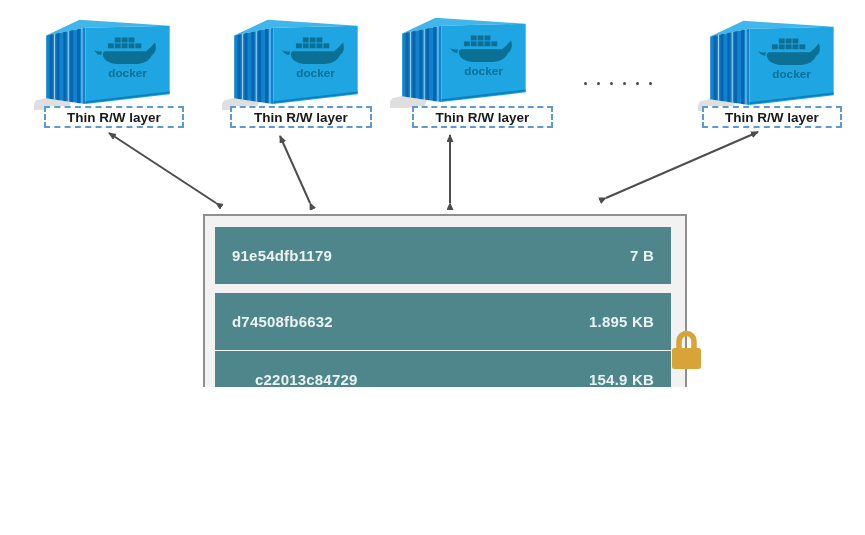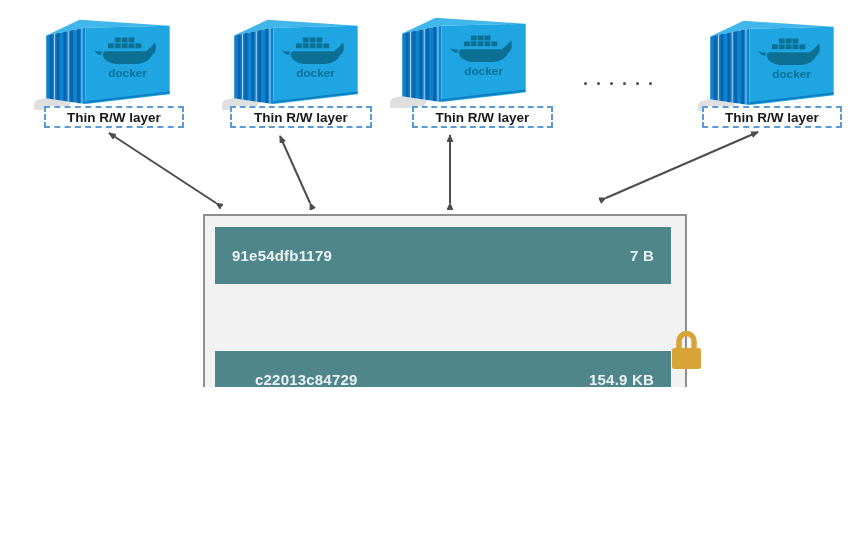--- a/index.html
+++ b/index.html
@@ -132,20 +132,24 @@
       <line x1="450" y1="203" x2="450" y2="135" marker-start="url(#ah)" marker-end="url(#ah)"></line>
       <line x1="606" y1="198" x2="758" y2="132" marker-start="url(#ah)" marker-end="url(#ah)"></line>
     </g>
   </svg>
 
   <div class="image-box">
     <div class="layer-bar bar-0">
       <span class="layer-id">91e54dfb1179</span>
       <span class="layer-size">7 B</span>
     </div>
+    <div class="layer-bar bar-1">
+      <span class="layer-id">d74508fb6632</span>
+      <span class="layer-size">1.895 KB</span>
+    </div>
     <div class="layer-bar bar-2">
       <span class="layer-id">c22013c84729</span>
       <span class="layer-size">154.9 KB</span>
     </div>
   </div>
 
   <svg class="lock" width="34" height="46" viewBox="0 0 34 46">
     <path d="M10,22 v-8 a7.5,7.5 0 0 1 15,0 v8" stroke="#d8a337" stroke-width="5.5" fill="none"></path>
     <rect x="3" y="21" width="29" height="21" rx="2.5" fill="#d8a337"></rect>
   </svg>

